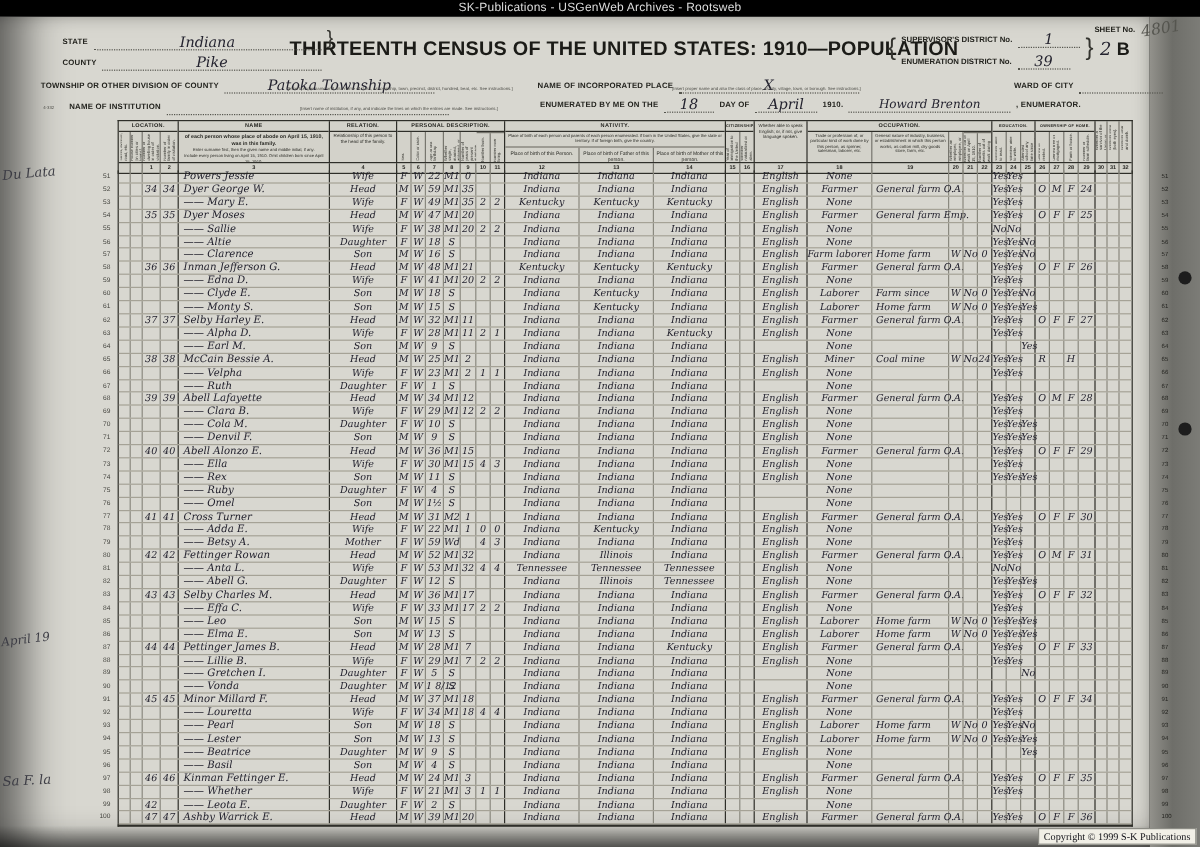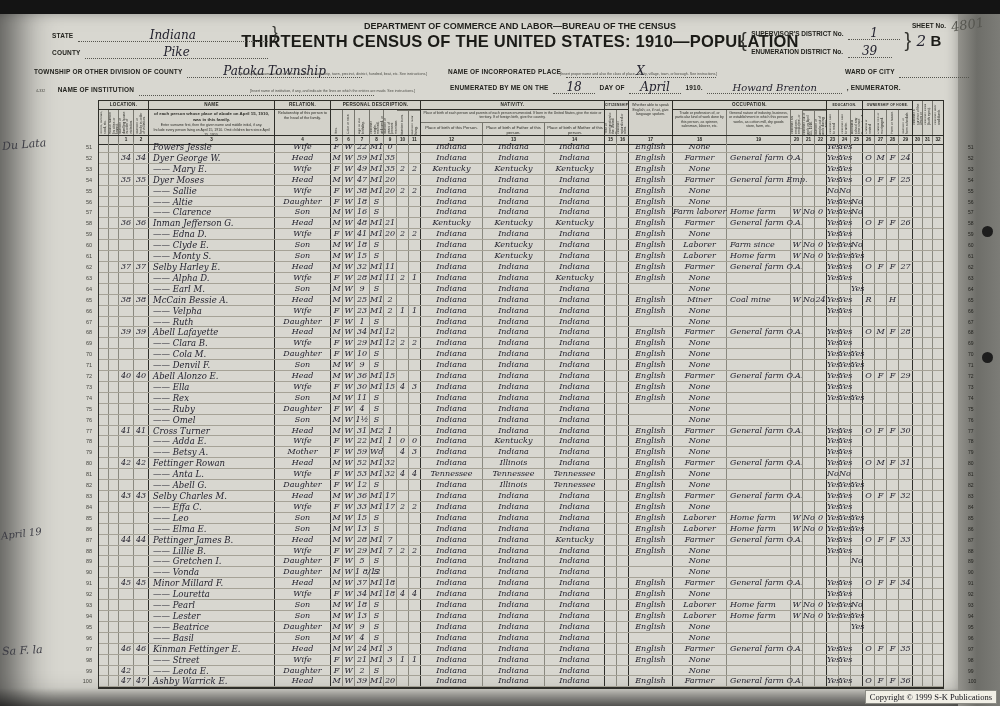--- a/index.html
+++ b/index.html
@@ -100,32 +100,32 @@
   .lnums .rn{height:10.92px;font-size:5.5px;color:#45453f;text-align:right;padding-right:3px;line-height:10.92px;}
   .rnums{position:absolute;left:966px;top:142px;width:18px;}
   .rnums .rn{height:10.92px;font-size:5px;color:#23231f;text-align:left;padding-left:2px;line-height:10.92px;}
   .copyright{position:absolute;right:3px;bottom:2px;background:#f1efe6;border:1px solid #8c8c85;
          font-family:"Liberation Serif",serif;font-size:8.5px;color:#14141a;padding:0 4px;line-height:12px;}
 </style>
 </head>
 <body>
 
 <div class="stage">
+  <div class="topbar">SK-Publications - USGenWeb Archives - Rootsweb</div>
   <div class="paper"></div>
   <div class="right-strip"></div>
   <div class="hole hole1"></div>
   <div class="hole hole2"></div>
 
   <div class="pencil">4801</div>
   <div class="mnote mn1">Du Lata</div>
   <div class="mnote mn2">April 19</div>
   <div class="mnote mn3">Sa F. la</div>
 
   <div class="formhead">
-    <div class="fh dept">DEPARTMENT OF COMMERCE AND LABOR—BUREAU OF THE CENSUS</div>
     <div class="fh title">THIRTEENTH CENSUS OF THE UNITED STATES: 1910—POPULATION</div>
 
     <div class="fh" style="left:52px;top:10px;">
       <span class="plab">STATE</span>
       <span class="blank hwl" style="width:190px;">Indiana</span>
       <span class="brace">}</span>
     </div>
     <div class="fh" style="left:52px;top:27px;">
       <span class="plab">COUNTY</span>
       <span class="blank hwl" style="width:183px;">Pike</span>
@@ -2117,21 +2117,21 @@
         <div class="tc w10"></div>
         <div class="tc w10"></div>
         <div class="tc w10" style="border-right:none;"></div>
       </div>
 
       <div class="trow">
         <div class="tc w10"></div>
         <div class="tc w10"></div>
         <div class="tc w15 hw"></div>
         <div class="tc w15 gb hw"></div>
-        <div class="tc w126 gb hw nm">—— Street</div>
+        <div class="tc w126 gb hw nm">—— Whether</div>
         <div class="tc w56 gb hw">Wife</div>
         <div class="tc w12 hw">F</div>
         <div class="tc w12 hw">W</div>
         <div class="tc w15 hw">21</div>
         <div class="tc w14 hw">M1</div>
         <div class="tc w13 hw">3</div>
         <div class="tc w12 hw">1</div>
         <div class="tc w12 gb hw">1</div>
         <div class="tc w62 hw">Indiana</div>
         <div class="tc w62 hw">Indiana</div>

